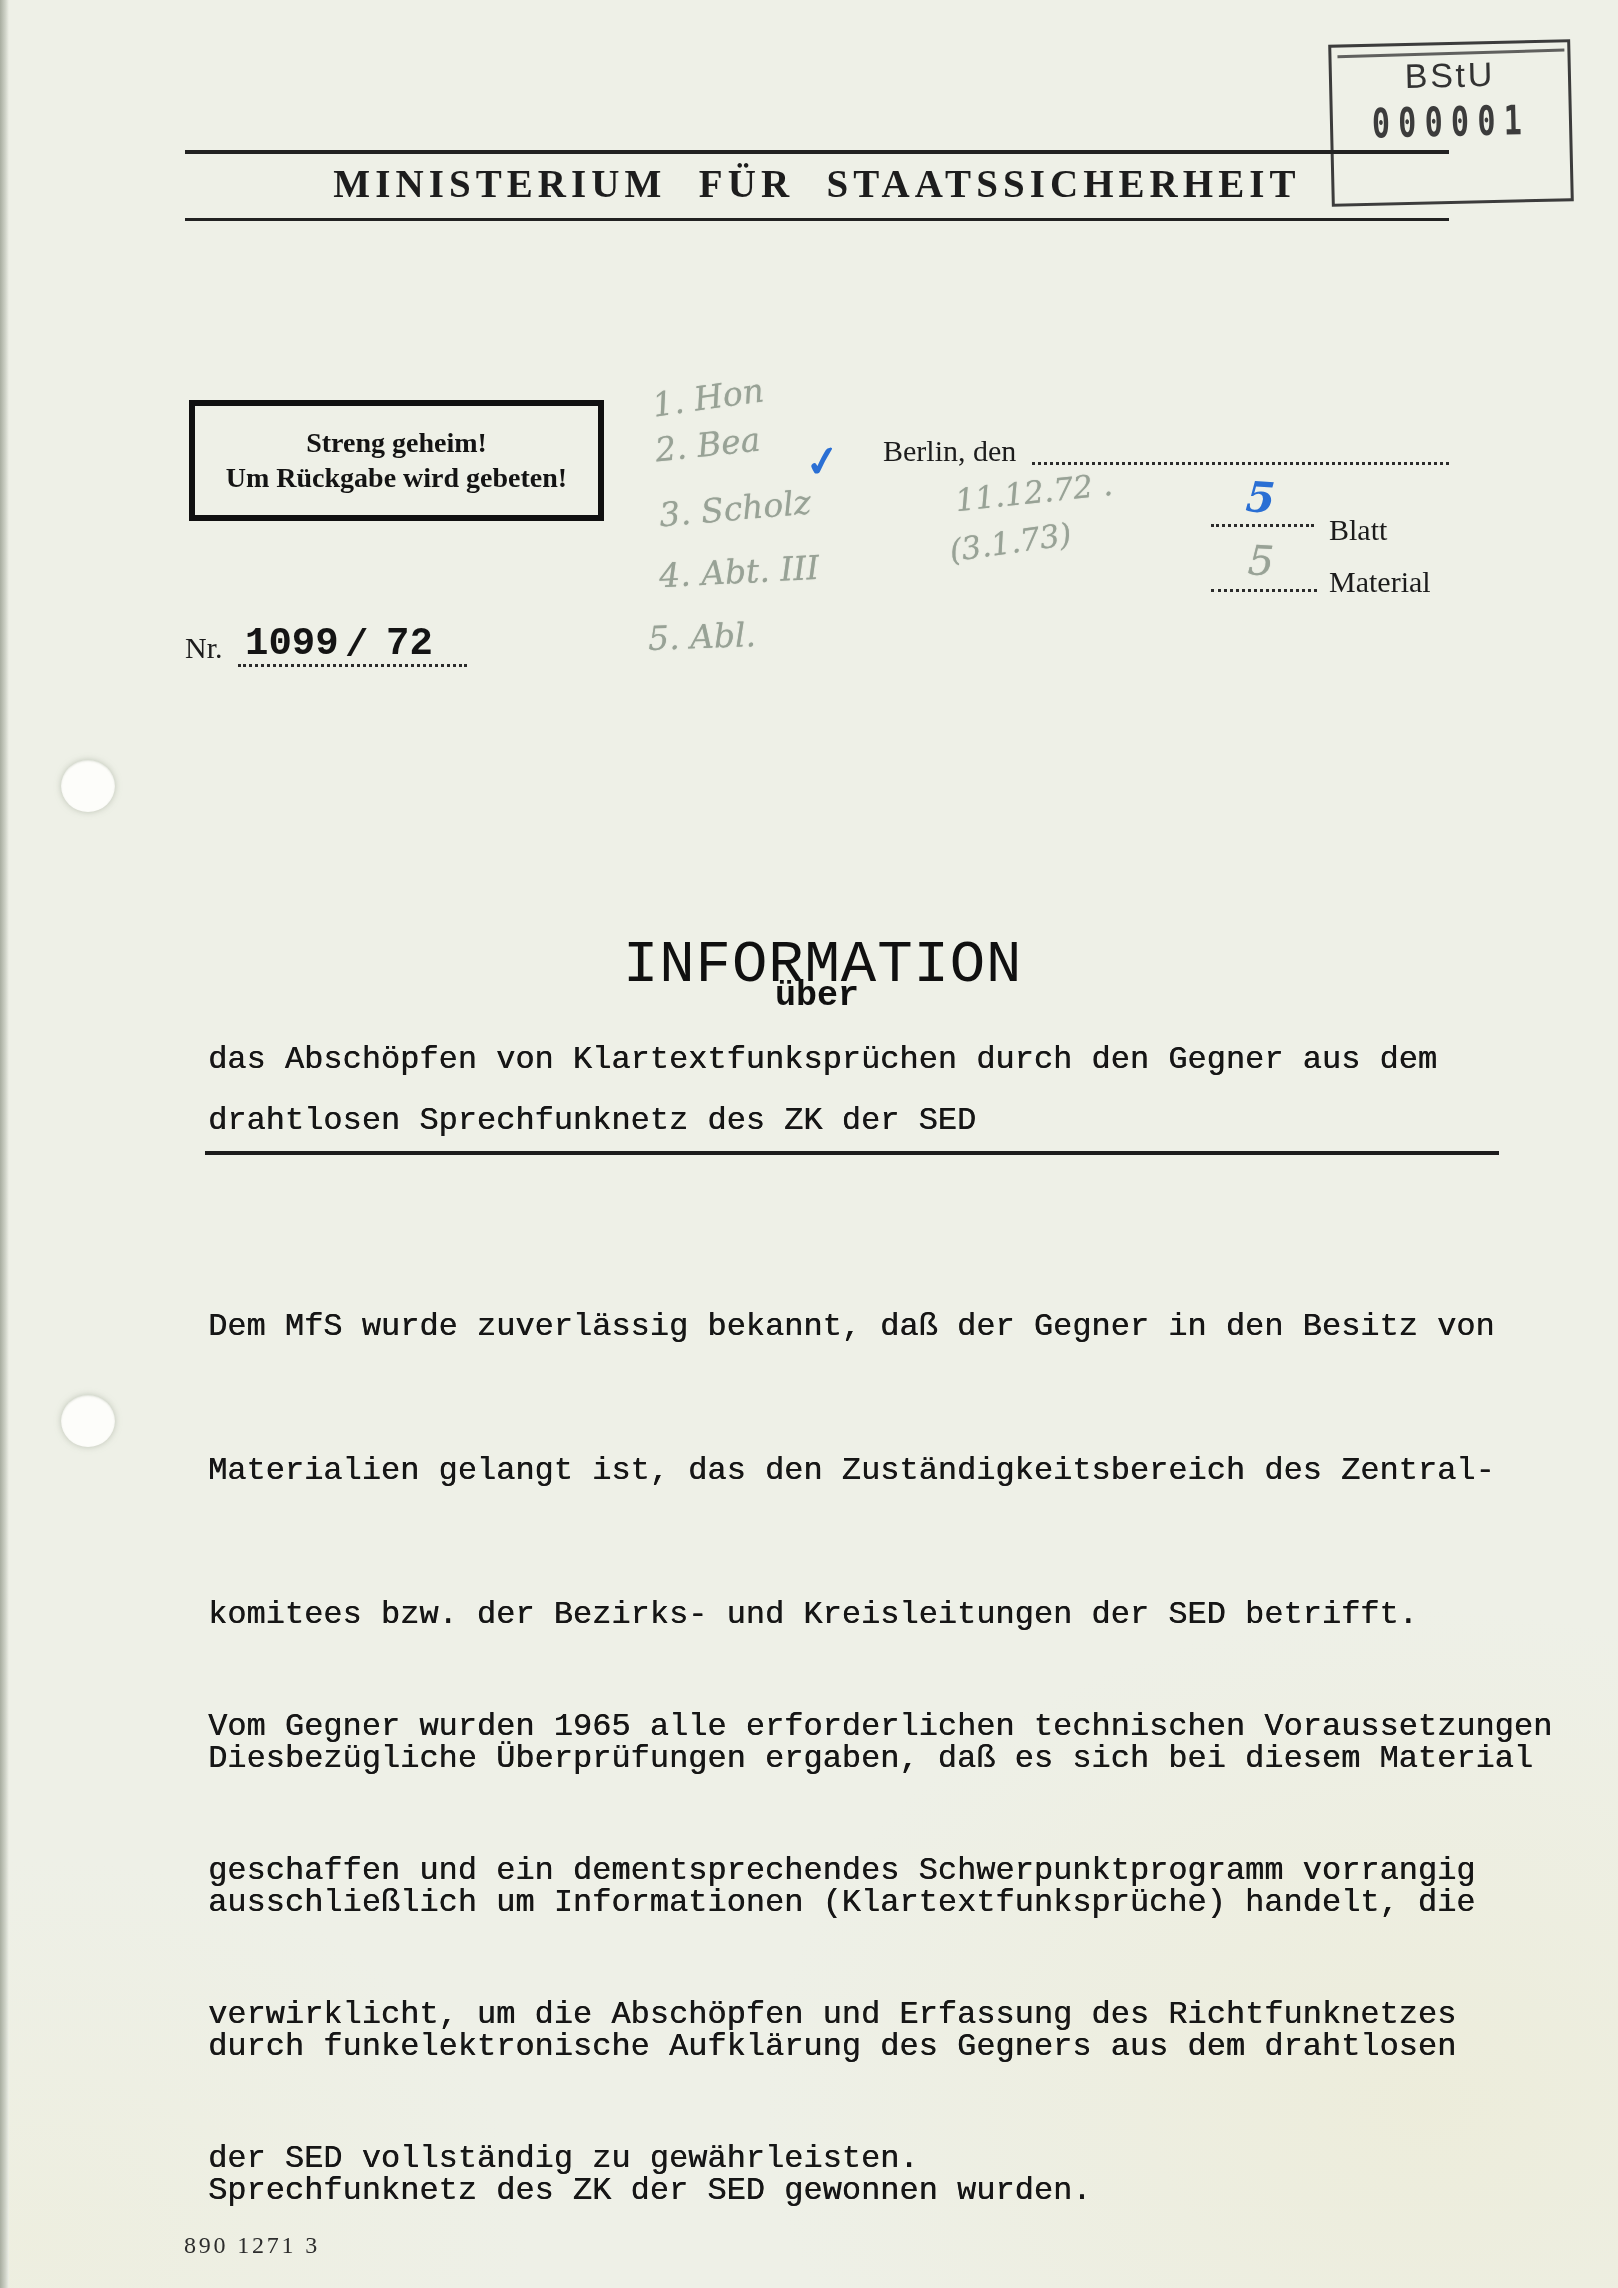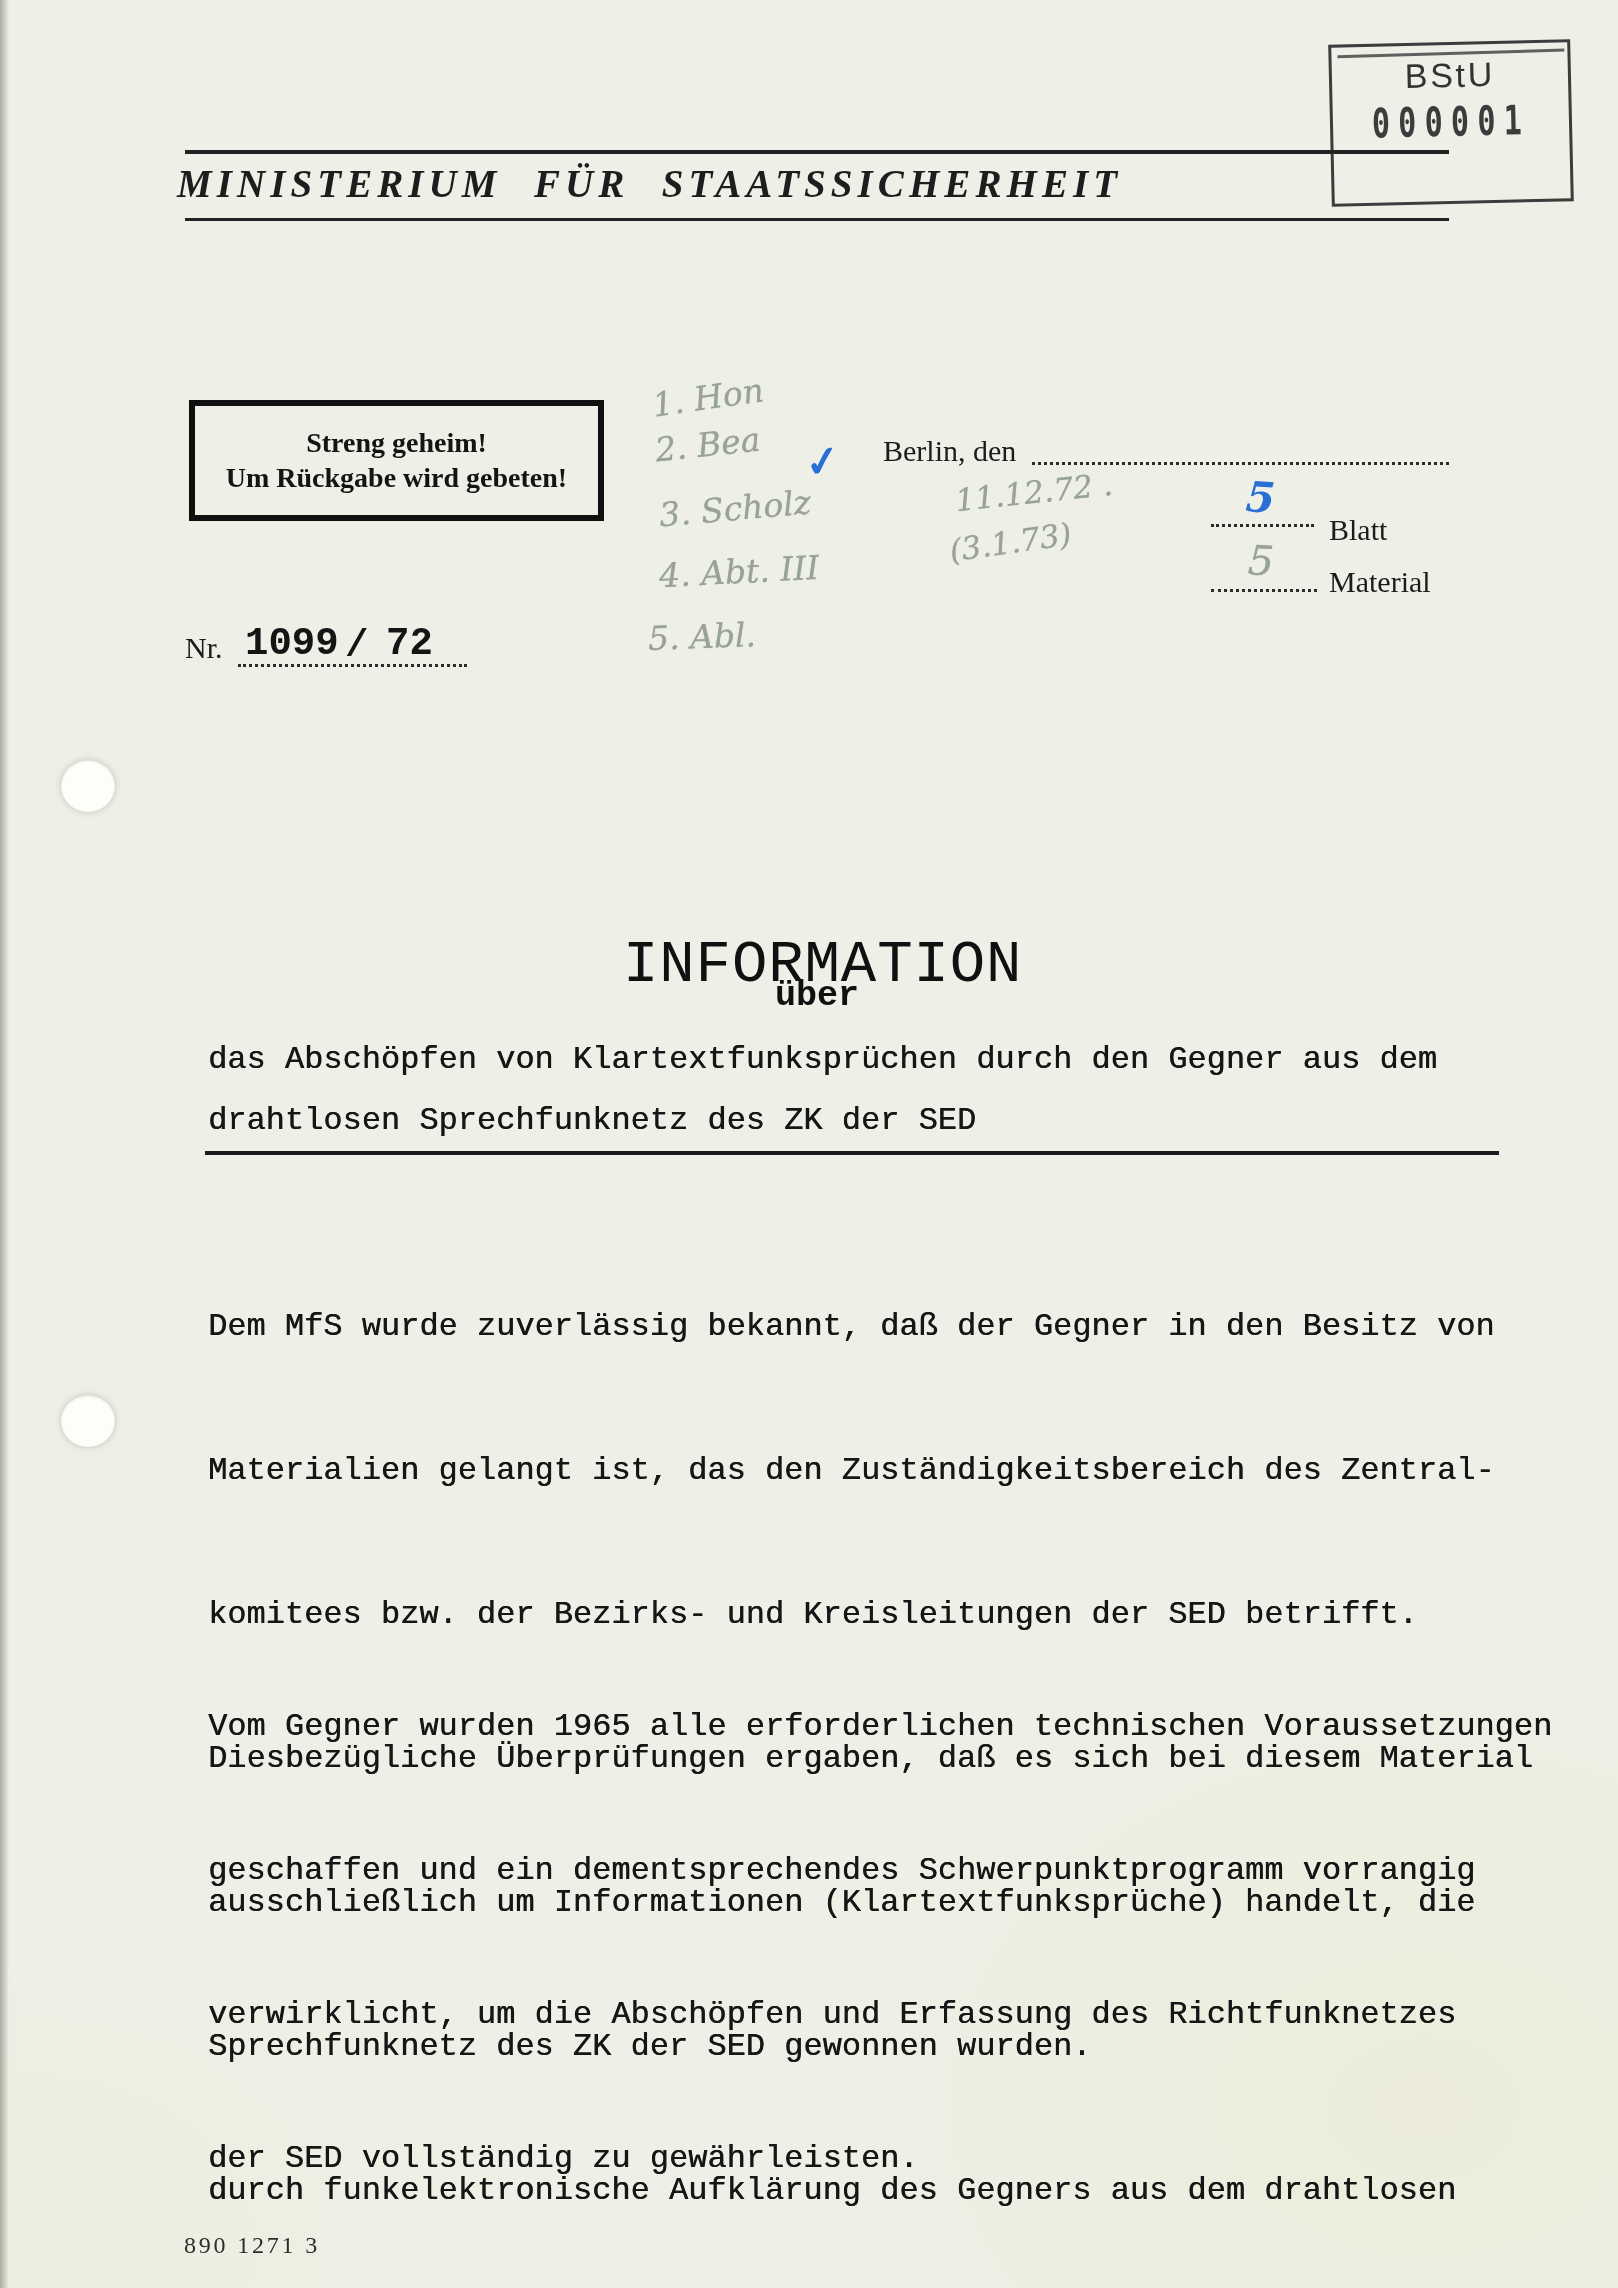--- a/index.html
+++ b/index.html
@@ -22,25 +22,26 @@
     font-family:"Liberation Serif", serif;
     color:var(--ink);
   }
   .scan-edge{
     position:absolute;left:0;top:0;width:9.2px;height:100%;
     background:linear-gradient(90deg,#a8ada0,#cfd3c8 60%,var(--paper));
   }
   
   .rule{position:absolute;background:#222;}
   .header-title{
-    position:absolute;left:177px;top:161px;width:1264px;
+    position:absolute;left:185px;top:161px;width:1264px;
+    text-align:center;
     font-family:"Liberation Serif", serif;
     font-weight:700;font-size:39px;
     letter-spacing:0.13em;word-spacing:0.45em;
-    color:#1d1d1d;white-space:nowrap;font-style:italic;
+    color:#1d1d1d;white-space:nowrap;
   }
   
   .stamp-box{
     position:absolute;left:1330px;top:42px;width:242px;height:162px;
     border:3.7px solid var(--stamp);
     transform:rotate(-1.3deg);
     box-sizing:border-box;
     text-align:center;
   }
   .stamp-smear{position:absolute;left:5.5px;top:6.5px;width:96%;height:2.8px;background:rgba(60,60,60,0.8);transform:rotate(-0.4deg);}
@@ -176,22 +177,22 @@
   <div class="tw" style="left:208px;top:1041px;">das Abschöpfen von Klartextfunksprüchen durch den Gegner aus dem</div>
   <div class="tw" style="left:208px;top:1102px;">drahtlosen Sprechfunknetz des ZK der SED</div>
   <div class="subject-underline"></div>
 
   <div class="tw tw-block" style="left:208px;top:1207px;">
     <div>Dem MfS wurde zuverlässig bekannt, daß der Gegner in den Besitz von</div>
     <div>Materialien gelangt ist, das den Zuständigkeitsbereich des Zentral-</div>
     <div>komitees bzw. der Bezirks- und Kreisleitungen der SED betrifft.</div>
     <div>Diesbezügliche Überprüfungen ergaben, daß es sich bei diesem Material</div>
     <div>ausschließlich um Informationen (Klartextfunksprüche) handelt, die</div>
+    <div>durch funkelektronische Aufklärung des Gegners aus dem drahtlosen</div>
     <div>Sprechfunknetz des ZK der SED gewonnen wurden.</div>
-    <div>durch funkelektronische Aufklärung des Gegners aus dem drahtlosen</div>
   </div>
 
   <div class="tw tw-block" style="left:208px;top:1607px;">
     <div>Vom Gegner wurden 1965 alle erforderlichen technischen Voraussetzungen</div>
     <div>geschaffen und ein dementsprechendes Schwerpunktprogramm vorrangig</div>
     <div>verwirklicht, um die Abschöpfen und Erfassung des Richtfunknetzes</div>
     <div>der SED vollständig zu gewährleisten.</div>
     <div>Das bezieht sich sowohl auf den drahtlosen Sprechfunkverkehr als auch</div>
     
   </div>

